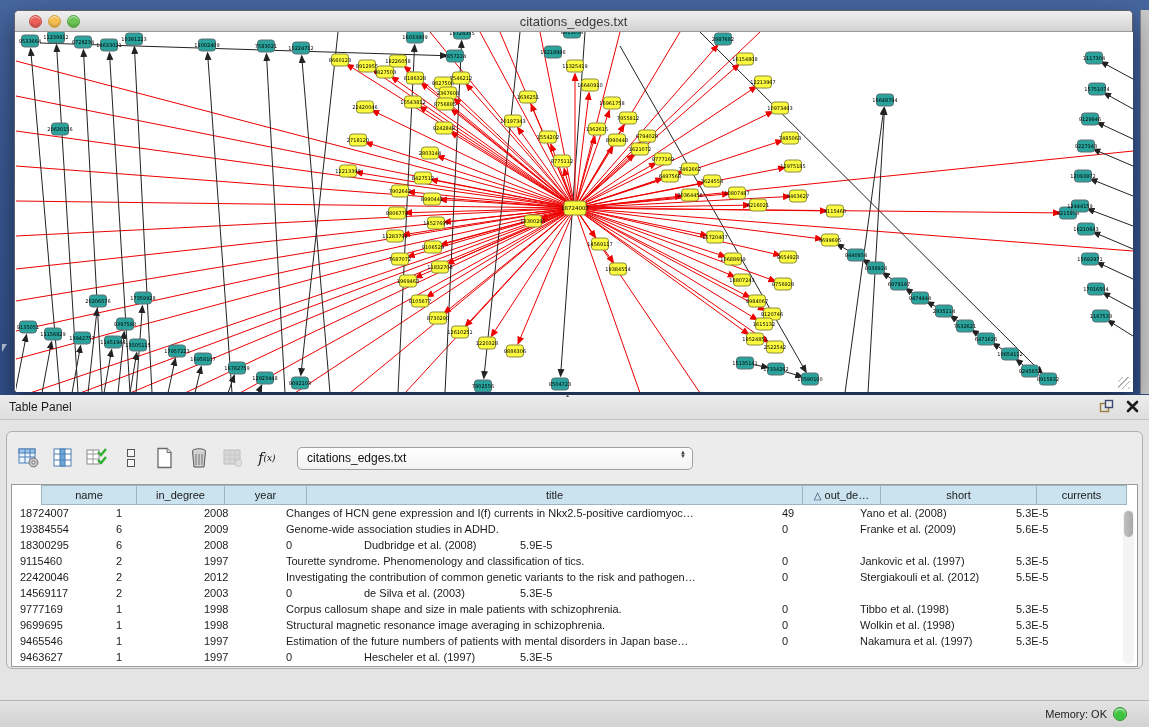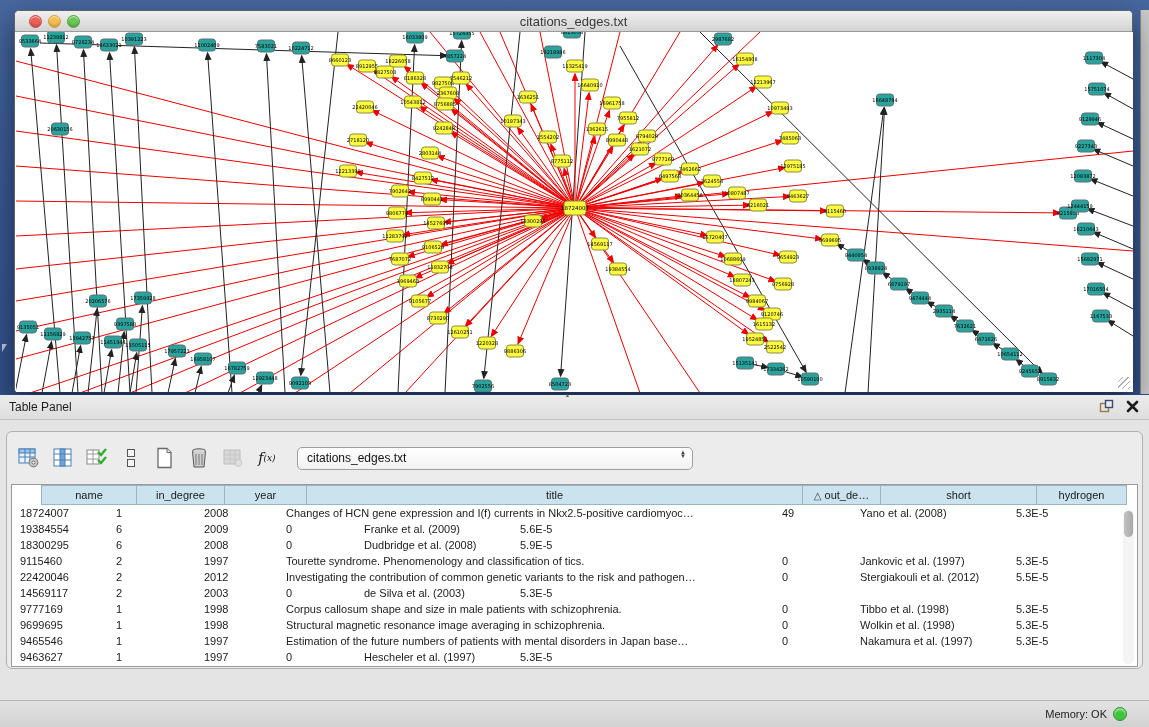--- a/index.html
+++ b/index.html
@@ -860,36 +860,37 @@
     </div>
 
     <div class="data-table">
       <div class="thead" id="thead">
           <div class="th" style="width: 96px;">name</div>
           <div class="th" style="width: 88px;">in_degree</div>
           <div class="th" style="width: 82px;">year</div>
           <div class="th" style="width: 496px;">title</div>
           <div class="th" style="width: 78px;"><span class="sort">△</span>out_de…</div>
           <div class="th" style="width: 156px;">short</div>
-          <div class="th" style="width: 90px;">hydrogen</div>
+          <div class="th" style="width: 90px;">currents</div>
         </div>
       <div id="tbody">
           <div class="trow">
             <div class="td" style="width: 96px;">18724007</div>
             <div class="td" style="width: 88px;">1</div>
             <div class="td" style="width: 82px;">2008</div>
             <div class="td" style="width: 496px;">Changes of HCN gene expression and I(f) currents in Nkx2.5-positive cardiomyoc…</div>
             <div class="td" style="width: 78px;">49</div>
             <div class="td" style="width: 156px;">Yano et al. (2008)</div>
             <div class="td" style="width: 90px;">5.3E-5</div>
           </div>
           <div class="trow">
             <div class="td" style="width: 96px;">19384554</div>
             <div class="td" style="width: 88px;">6</div>
             <div class="td" style="width: 82px;">2009</div>
+            <div class="td" style="width: 496px;">Genome-wide association studies in ADHD.</div>
             <div class="td" style="width: 78px;">0</div>
             <div class="td" style="width: 156px;">Franke et al. (2009)</div>
             <div class="td" style="width: 90px;">5.6E-5</div>
           </div>
           <div class="trow">
             <div class="td" style="width: 96px;">18300295</div>
             <div class="td" style="width: 88px;">6</div>
             <div class="td" style="width: 82px;">2008</div>
             <div class="td" style="width: 78px;">0</div>
             <div class="td" style="width: 156px;">Dudbridge et al. (2008)</div>

